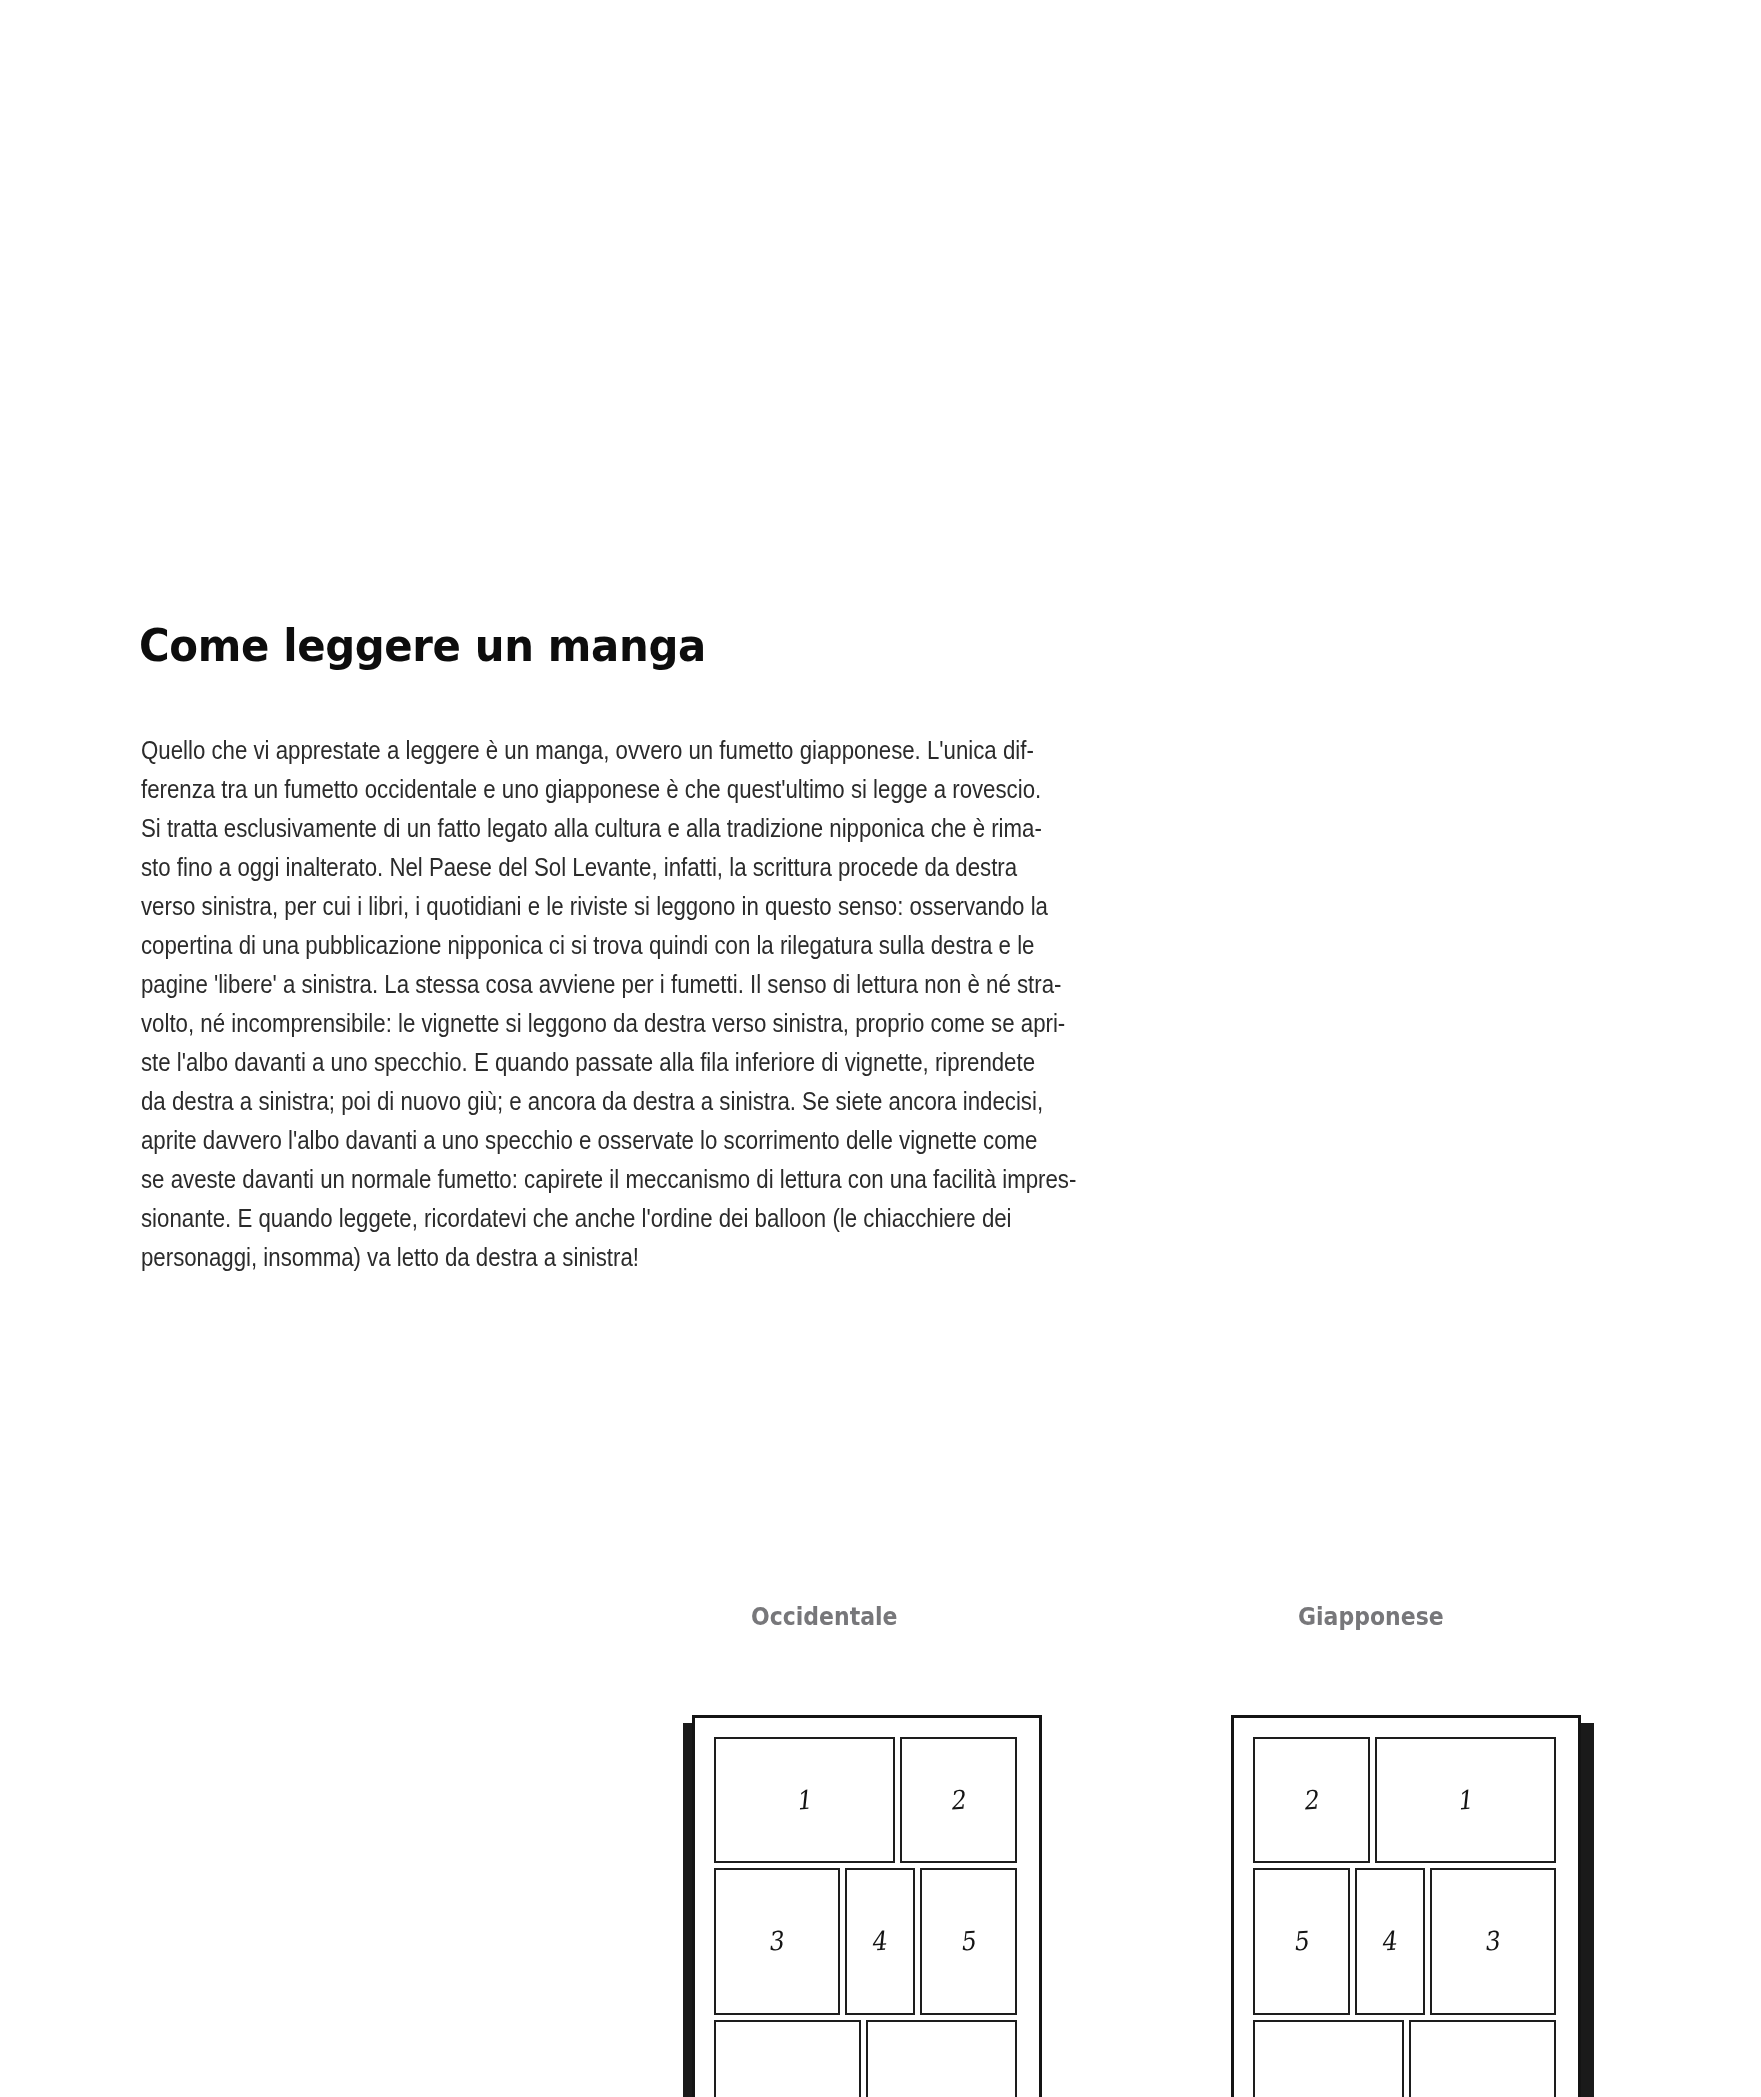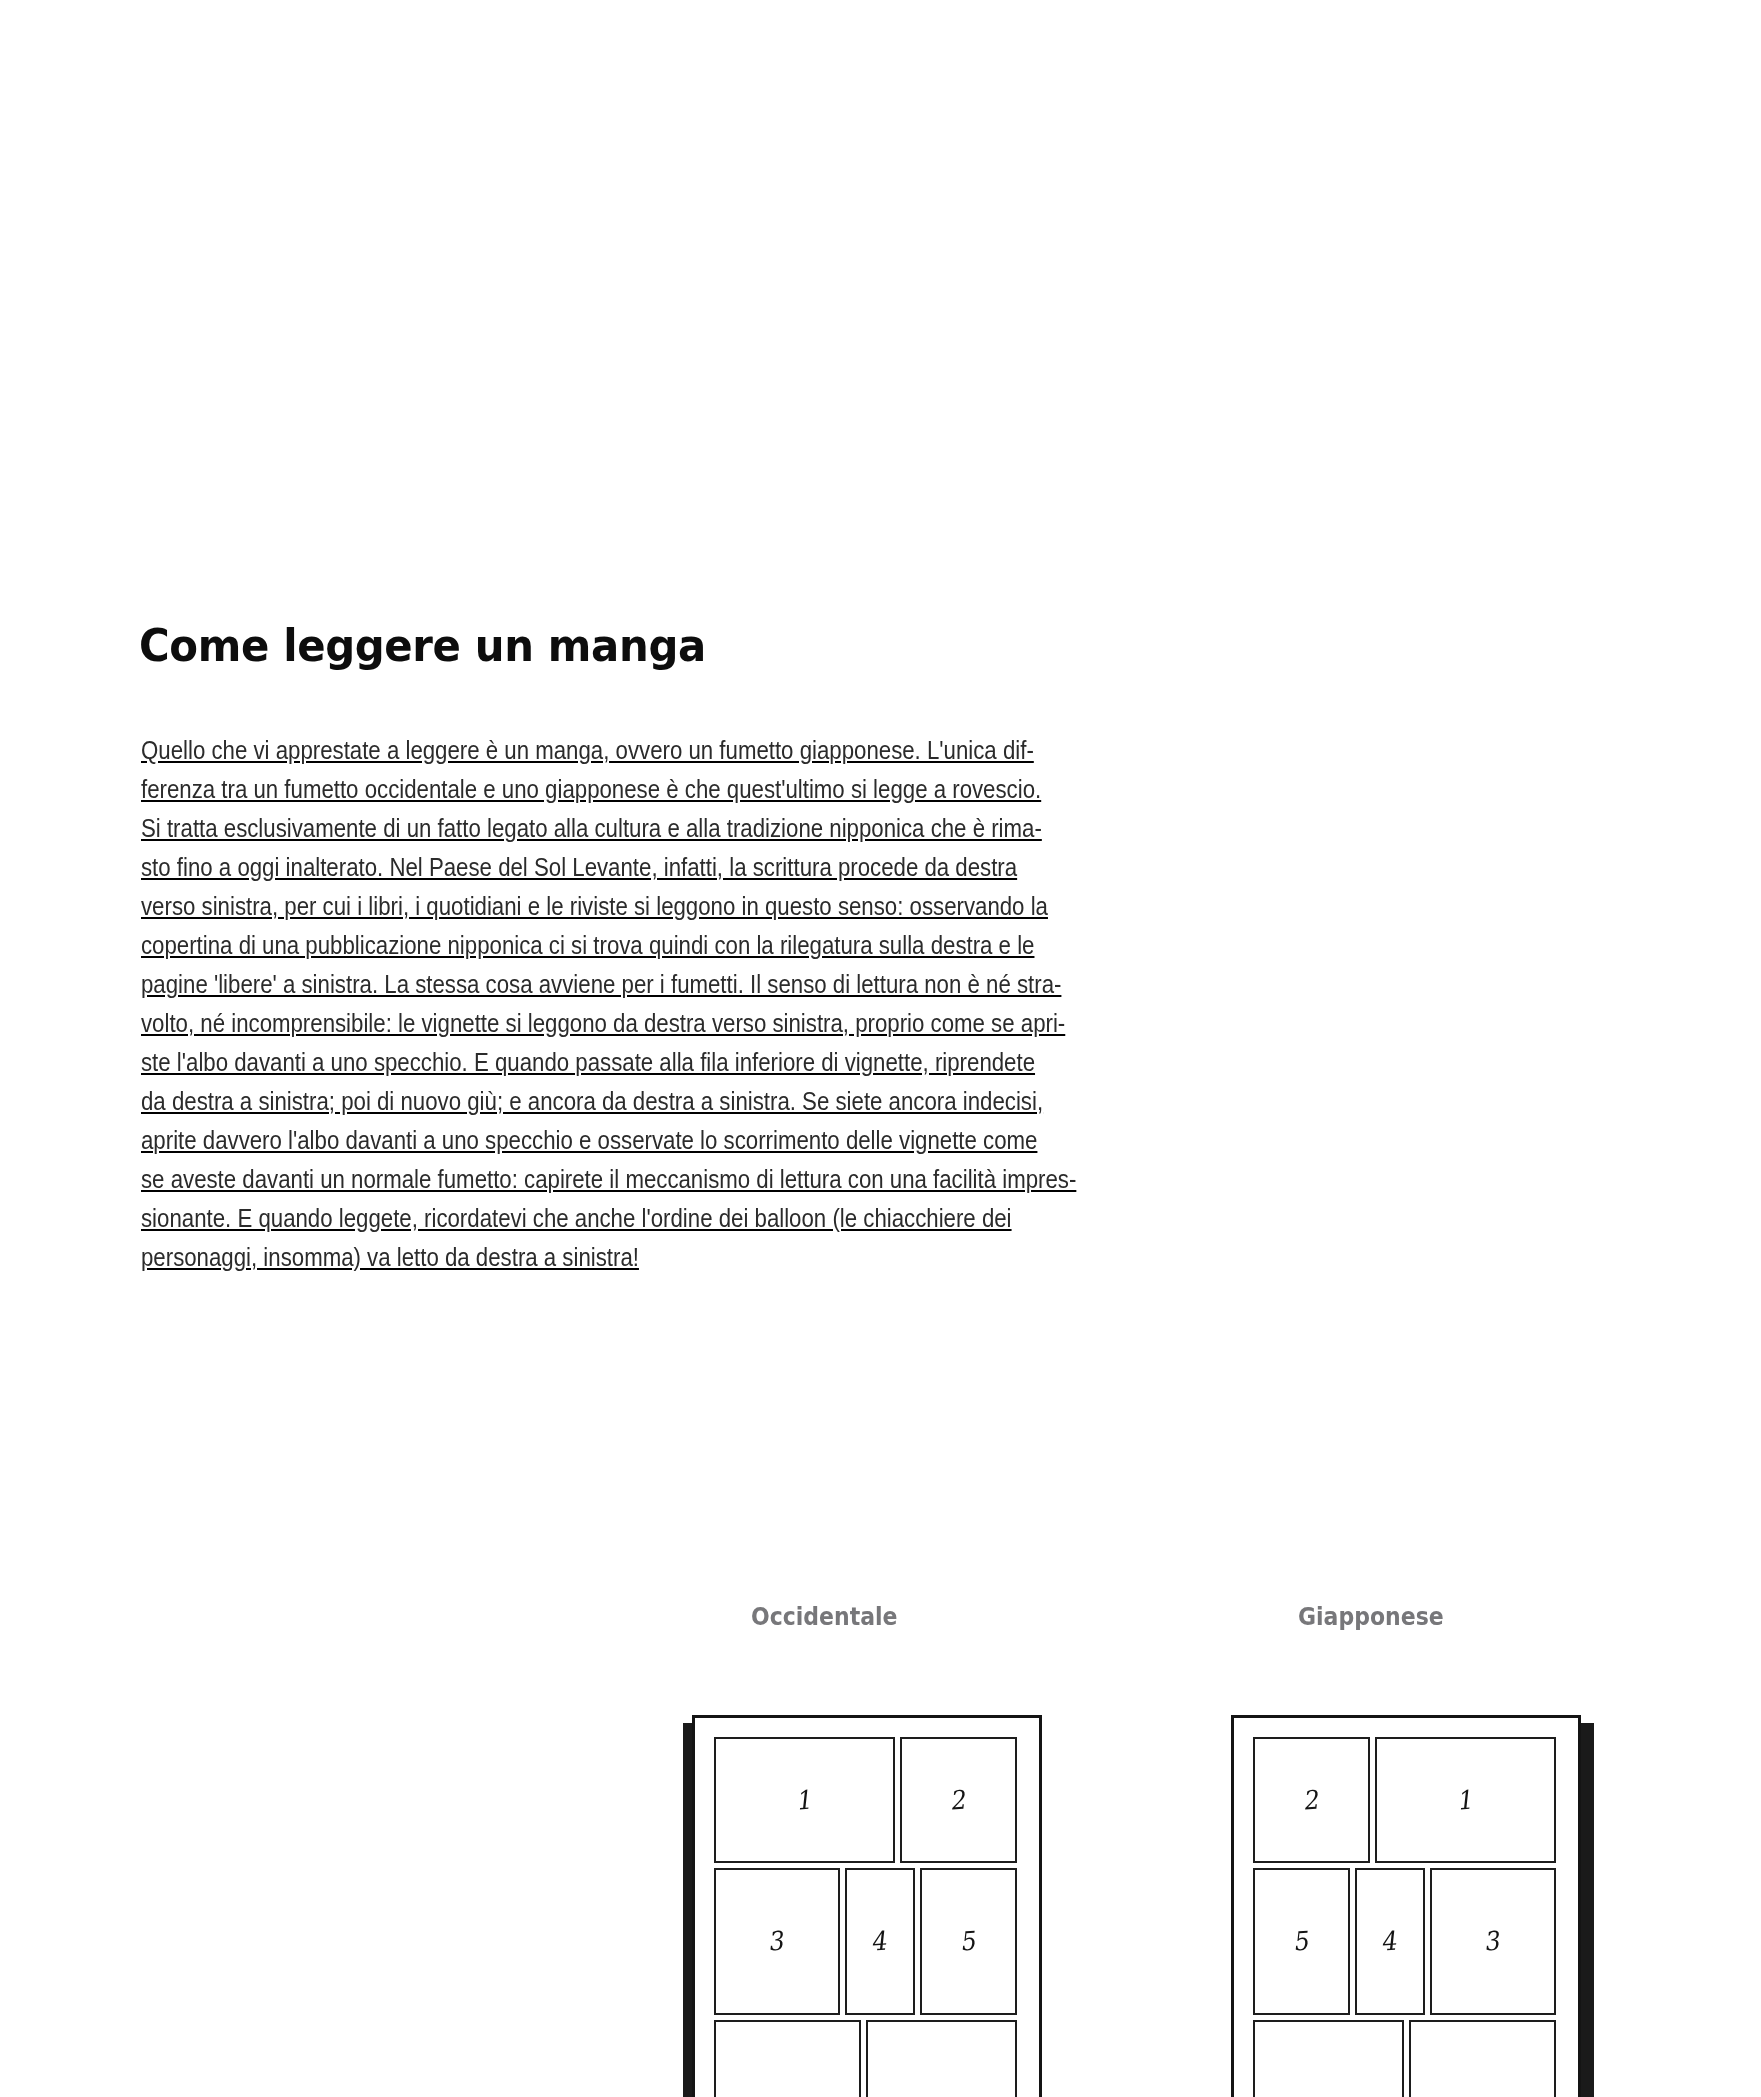--- a/index.html
+++ b/index.html
@@ -35,21 +35,20 @@
     transform: scaleX(0.93);
     transform-origin: left top;
   }
 
   
   #body-copy {
     position: absolute;
     left: 141px;
     top: 731px;
     width: 1482px;
-    text-decoration: underline;
   }
   .copy-line {
     display: block;
     font-family: "Liberation Sans", sans-serif;
     font-size: 26px;
     line-height: 39px;
     color: #2b2b2b;
     white-space: nowrap;
     transform: scaleX(0.855);
     transform-origin: left top;

